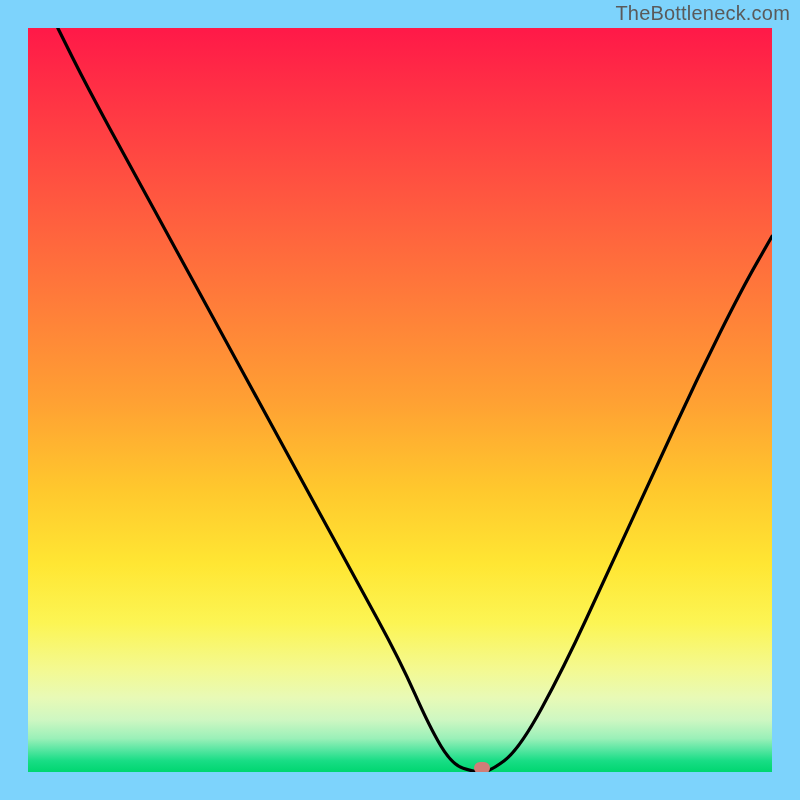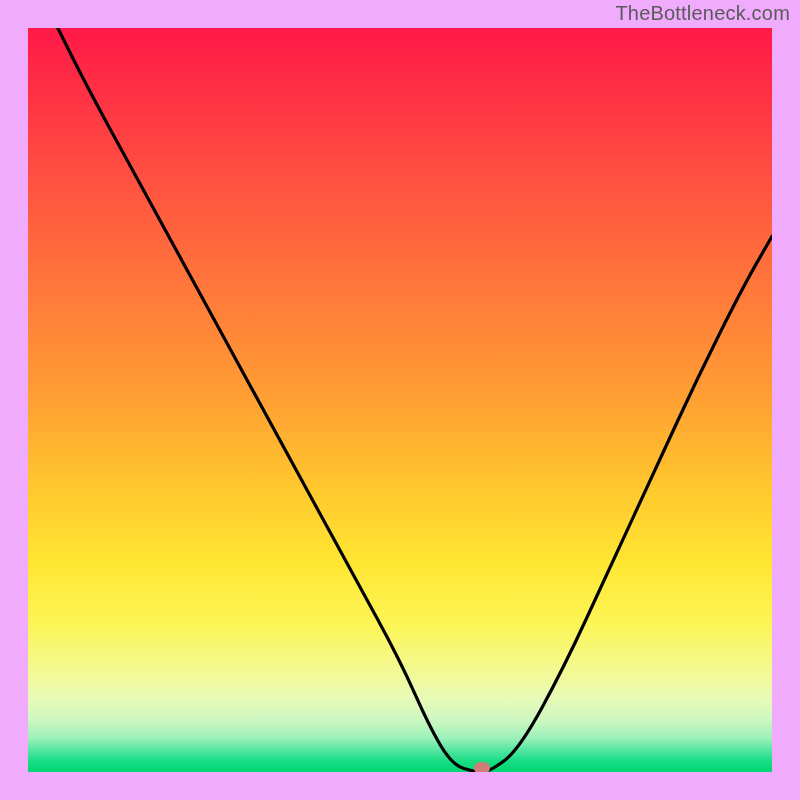--- a/index.html
+++ b/index.html
@@ -7,21 +7,21 @@
     padding: 0;
     width: 800px;
     height: 800px;
     background: #000;
     overflow: hidden;
     font-family: Arial, Helvetica, sans-serif;
   }
   .frame {
     position: absolute;
     inset: 0;
-    background: #f0abfc;
+    background: #7dd3fc;
   }
   .watermark {
     position: absolute;
     top: 2px;
     right: 10px;
     color: #5a5a5a;
     font-size: 20px;
     font-weight: 500;
     letter-spacing: 0.2px;
     z-index: 50;

